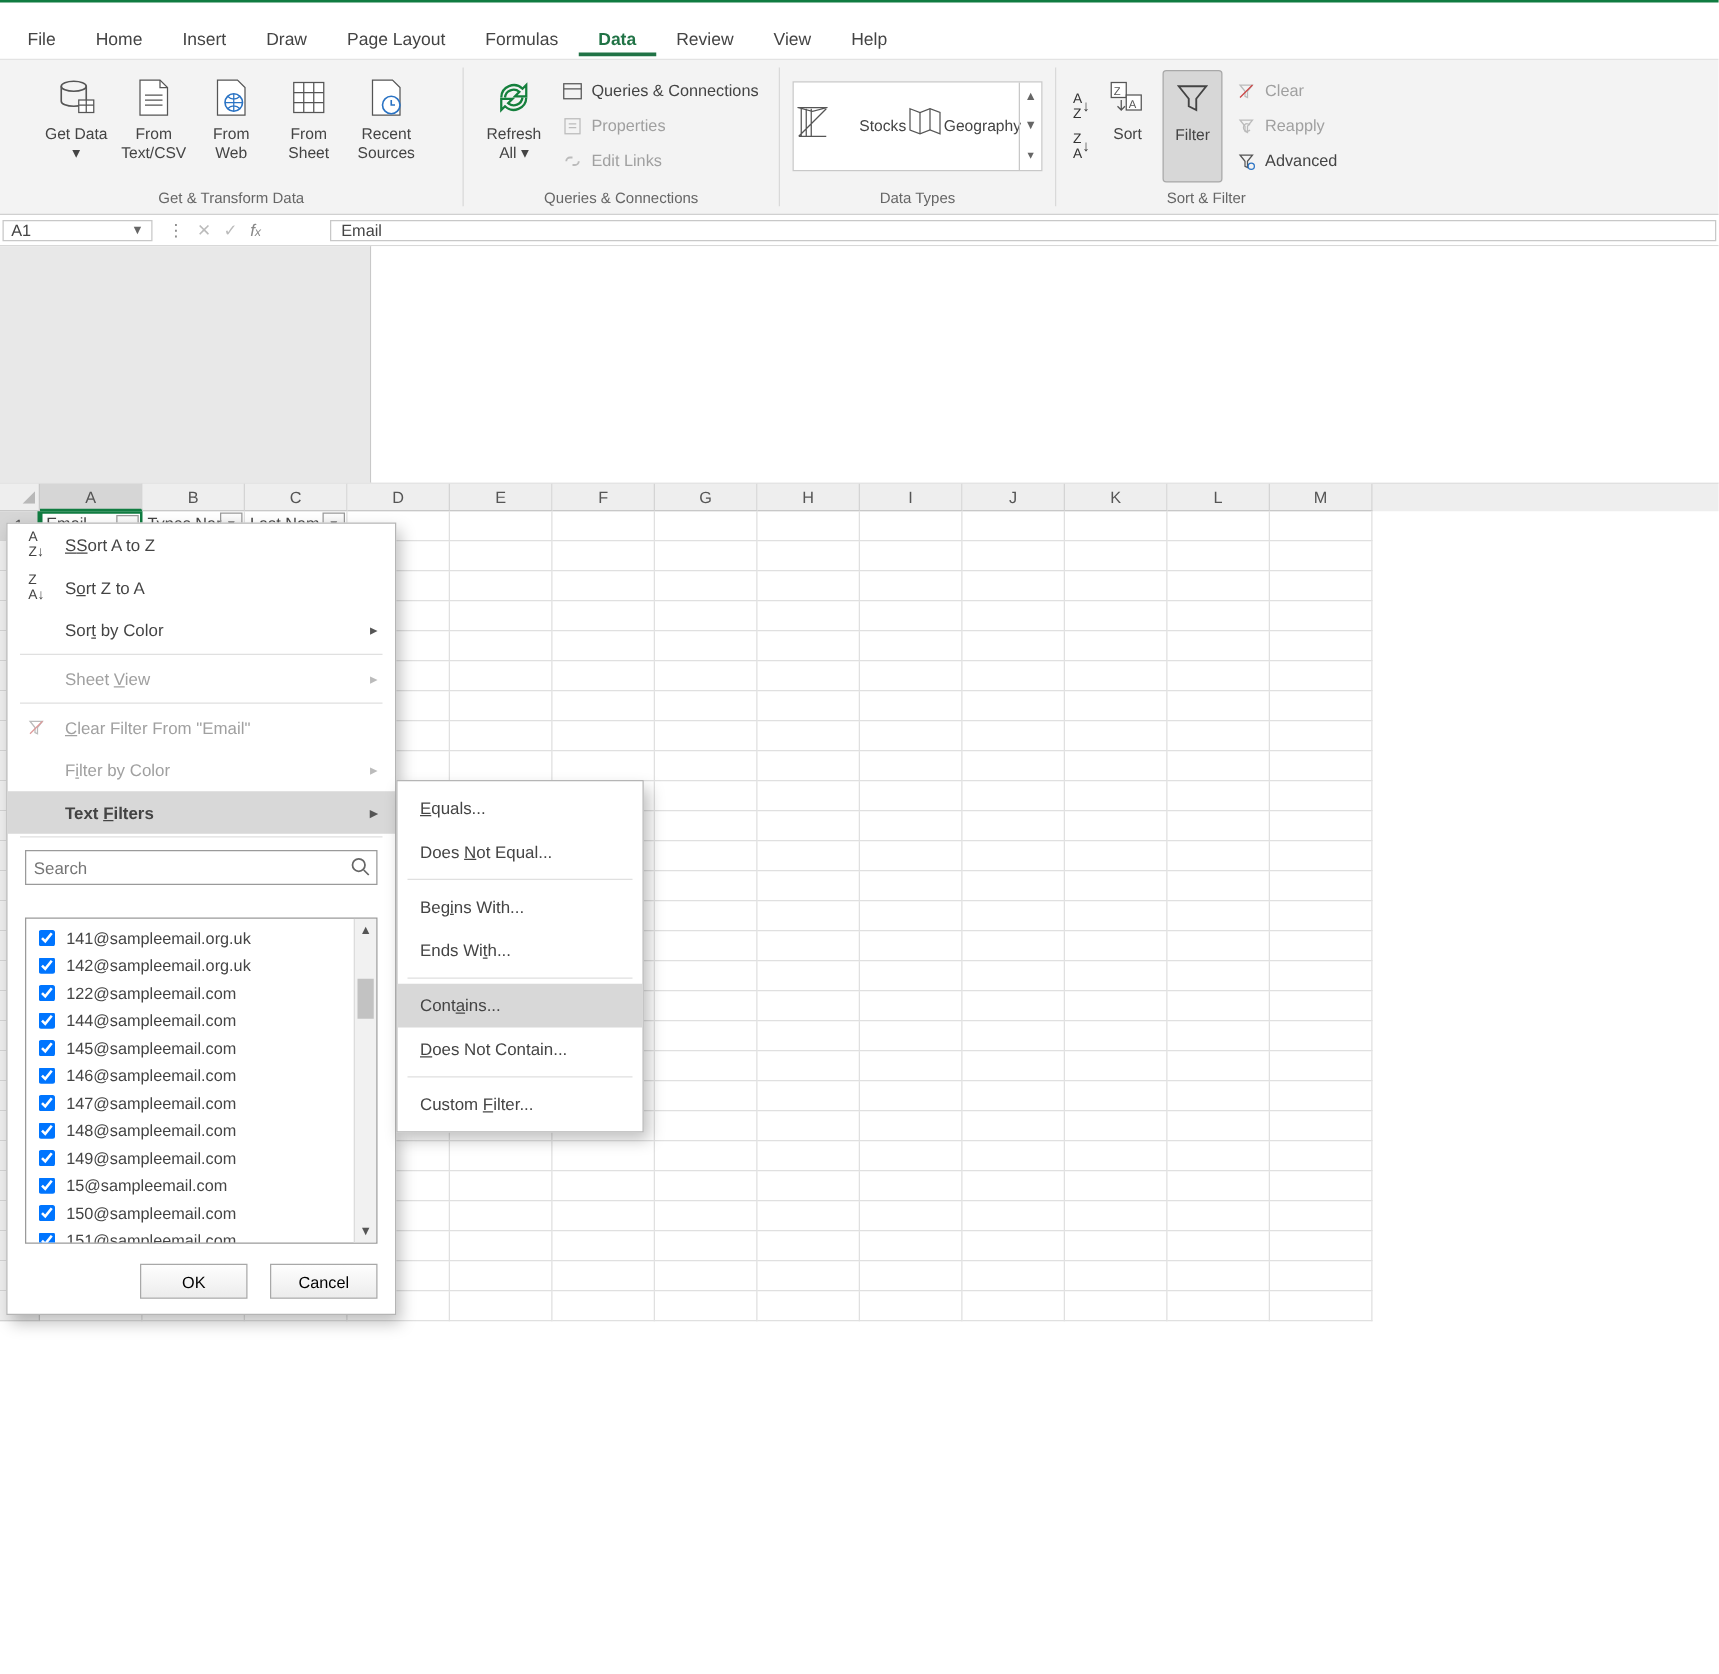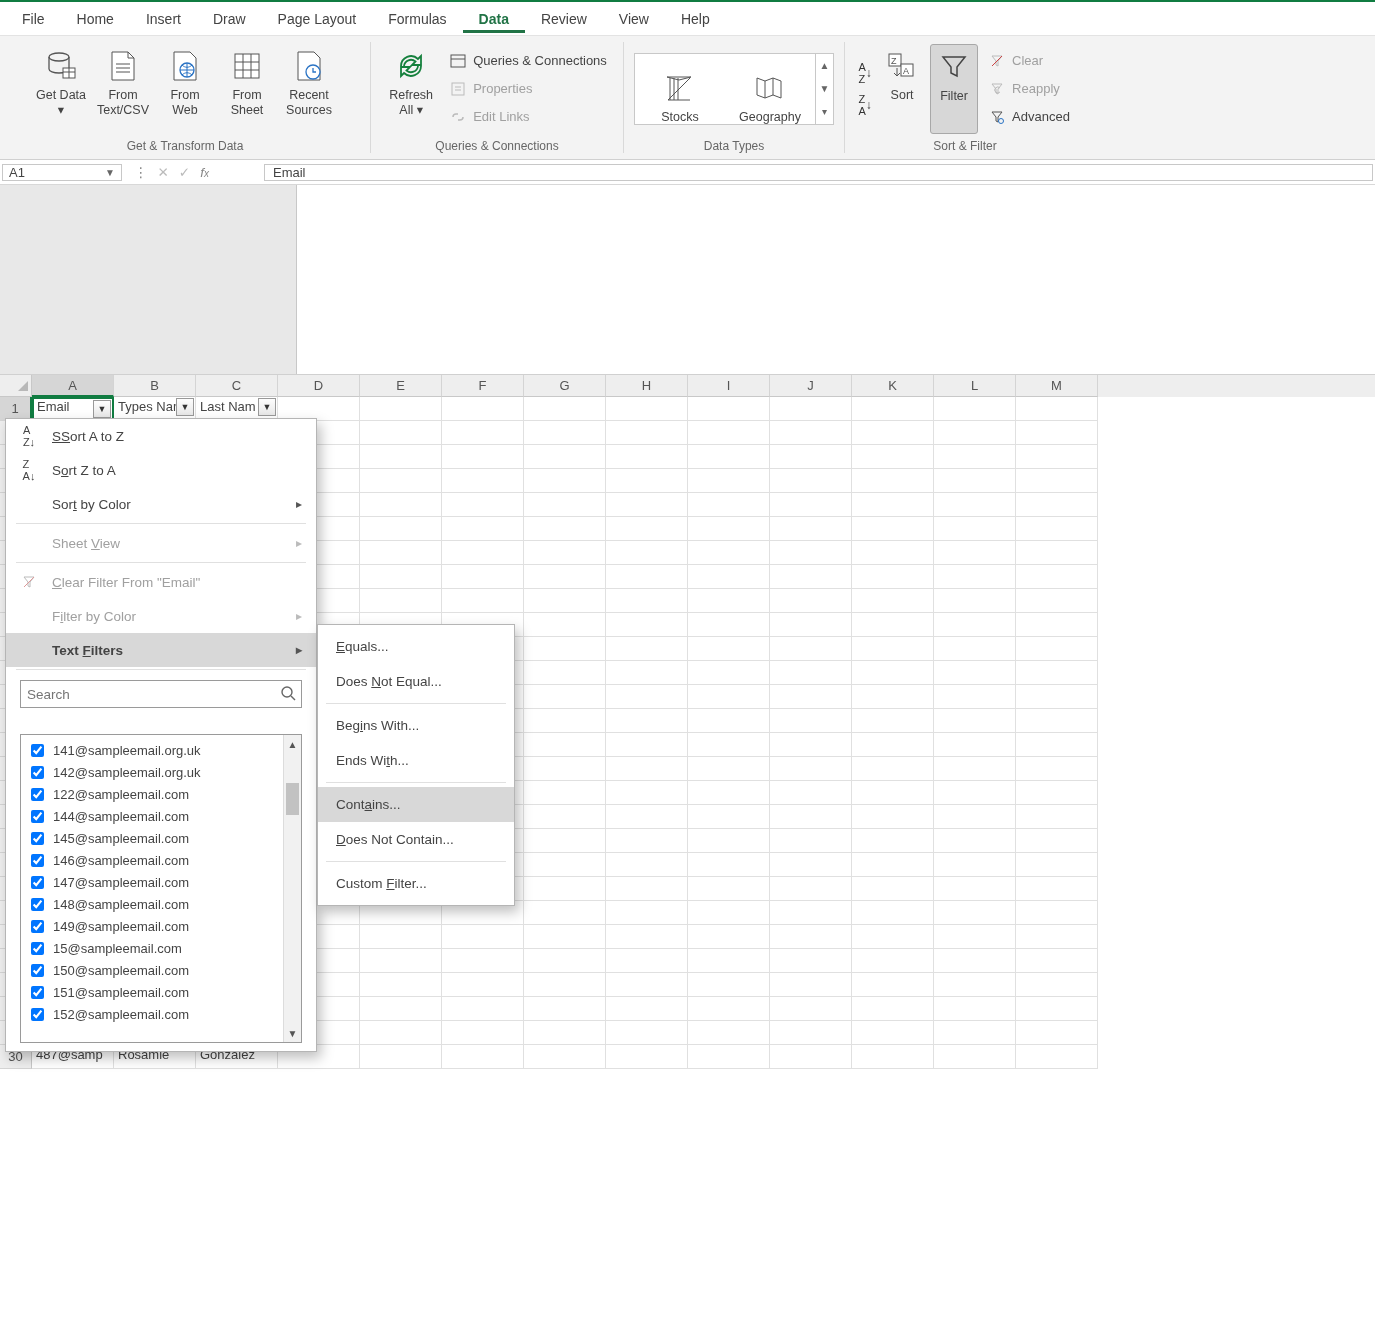--- a/index.html
+++ b/index.html
@@ -1,38 +1,38 @@
 <!DOCTYPE html>
 <html><head>
 <meta charset="utf-8">
 <style>
   * { box-sizing: border-box; font-family: "Segoe UI", Tahoma, sans-serif; }
   html, body { margin:0; padding:0; width:1375px; height:1339px; background:#fff; overflow:hidden; font-size:13.5px; color:#444; }
   .app-top-border { height:2px; background:#107c41; }
   
-  .tabs { display:flex; align-items:center; height:34px; border-bottom:1px solid #e3e3e3; background:#fff; padding:16px 6px; gap:0; }
+  .tabs { display:flex; align-items:center; height:34px; border-bottom:1px solid #e3e3e3; background:#fff; padding:16px 6px; gap:0;margin-top:12px; }
   .tab { padding:6px 16px; cursor:pointer; color:#444; font-size:14px; }
   .tab.active { color:#217346; font-weight:600; border-bottom:3px solid #217346; padding-bottom:3px; }
   
   .ribbon { height:124px; background:#f3f3f3; border-bottom:1px solid #d0d0d0; display:flex; align-items:stretch; }
   .group { display:flex; flex-direction:column; align-items:center; padding:4px 8px 4px 8px; position:relative; }
   .group-sep { width:1px; background:#d9d9d9; margin:6px 0; }
   .group-body { flex:1; display:flex; align-items:center; gap:6px; }
   .group-label { font-size:12px; color:#666; padding:2px 0 2px 0; text-align:center; width:100%; }
   .big-btn { display:flex; flex-direction:column; align-items:center; justify-content:flex-start; width:64px; height:90px; padding-top:4px; cursor:pointer; text-align:center; font-size:12.5px; line-height:1.2; color:#444; }
   .big-btn .ic { width:36px; height:36px; display:flex; align-items:center; justify-content:center; margin-bottom:4px; }
   .big-btn.w56 { width:56px; }
   .big-btn.w90 { width:90px; }
   .big-btn.active { background:#d7d7d7; border:1px solid #a8a8a8; border-radius:3px; }
   .small-row { display:flex; align-items:center; gap:6px; height:26px; font-size:13px; color:#444; cursor:pointer; padding:0 4px; }
   .small-row.dis { color:#a0a0a0; cursor:default; }
   .small-ic { width:18px; height:18px; display:flex; align-items:center; justify-content:center; }
   .stack { display:flex; flex-direction:column; gap:2px; justify-content:center; }
   .datatype-box { display:flex; border:1px solid #c8c8c8; background:#fff; height:72px; }
-  .datatype-item { width:90px; display:flex; flex-direction:column; align-items:center; justify-content:flex-end; font-size:12.5px; cursor:pointer; }
+  .datatype-item { width:90px; display:flex; flex-direction:row; align-items:center; justify-content:space-between; font-size:12.5px; cursor:pointer; }
   .datatype-item .ic { width:32px; height:32px; margin-bottom:4px; }
   .datatype-spin { width:18px; border-left:1px solid #c8c8c8; display:flex; flex-direction:column; }
   .datatype-spin div { flex:1; display:flex; align-items:center; justify-content:center; cursor:pointer; color:#666; font-size:10px; }
   
   .fbar-row { height:25px; display:flex; align-items:center; border-bottom:1px solid #d8d8d8; background:#fff; }
   .namebox { width:120px; border:1px solid #c8c8c8; margin:2px; display:flex; align-items:center; padding:0 6px; font-size:13px; justify-content:space-between; }
   .namebox .dd { color:#666; font-size:10px; }
   .fbar-btns { display:flex; align-items:center; gap:10px; padding:0 10px; color:#888; }
   .fbar-input-wrap { flex:1; border:1px solid #c8c8c8; margin:2px 2px 2px 0; display:flex; align-items:center; padding:0 8px; font-size:13px; }
   .fbar-filler { height:190px; border-bottom:1px solid #d0d0d0; display:flex; }
@@ -780,36 +780,20 @@
       <div class="cell"></div>
       <div class="cell"></div>
       <div class="cell"></div>
       <div class="cell"></div>
       <div class="cell"></div>
       <div class="cell"></div>
       <div class="cell"></div>
       <div class="cell"></div>
       <div class="cell"></div>
   </div>
-  <div class="gridrow">
-    <div class="rowhdr">30</div>
-    <div class="cell">487@samp</div>
-    <div class="cell">Rosamie</div>
-    <div class="cell">Gonzalez</div>
-    <div class="cell"></div>
-      <div class="cell"></div>
-      <div class="cell"></div>
-      <div class="cell"></div>
-      <div class="cell"></div>
-      <div class="cell"></div>
-      <div class="cell"></div>
-      <div class="cell"></div>
-      <div class="cell"></div>
-      <div class="cell"></div>
-  </div>
 </div>
 
 <div class="filter-panel">
   <div class="fp-item">
     <span class="fi-ic" style="font-size:11px;">A<br>Z↓</span>
     <span><span class="ul">S</span><span></span><span id="saz"><span class="ul">S</span>ort A to Z</span></span>
   </div>
   <div class="fp-item">
     <span class="fi-ic" style="font-size:11px;">Z<br>A↓</span>
     <span id="sza">S<span class="ul">o</span>rt Z to A</span>
@@ -911,20 +895,24 @@
         </div>
       </div>
     <div class="fp-scrollbar">
       <div class="arrw">▲</div>
       <div class="track">
           <div class="thumb"></div>
         </div>
       <div class="arrw">▼</div>
     </div>
   </div>
+  <div class="fp-buttons">
+    <button>OK</button>
+    <button>Cancel</button>
+  </div>
 </div>
 
 <div class="submenu">
   <div class="sm-item">
       <span id="tfe"><span class="ul">E</span>quals...</span>
     </div>
   <div class="sm-item">
       <span id="tfne">Does <span class="ul">N</span>ot Equal...</span>
     </div>
   <div class="sm-sep"></div>

